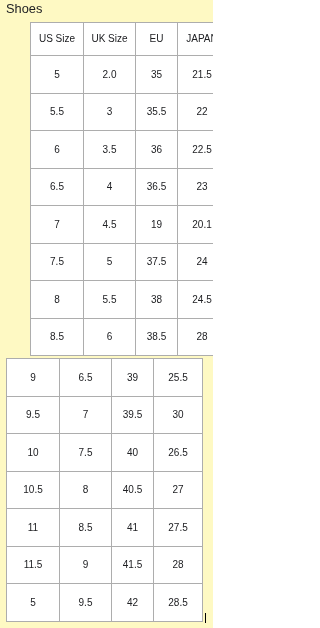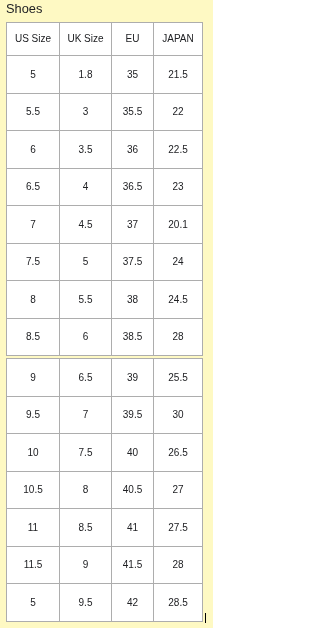--- a/index.html
+++ b/index.html
@@ -16,21 +16,21 @@
     position:absolute;left:6px;top:2px;
     font-size:12.8px;line-height:14px;
     color:#202124;white-space:nowrap;
   }
 
   .size-table{
     position:absolute;left:6px;width:196px;
     border-collapse:collapse;table-layout:fixed;
     background:#ffffff;
   }
-  #table-part-1{top:22px;}
+  #table-part-1{top:22px;margin-left:24px;}
   #table-part-2{top:358px;}
 
   .size-table th,
   .size-table td{
     border:1px solid #adadad;
     text-align:center;
     vertical-align:middle;
     font-size:10px;
     line-height:13px;
     font-weight:normal;
@@ -67,21 +67,21 @@
     </colgroup>
     <tbody>
         <tr class="header-row">
           <th>US Size</th>
           <th>UK Size</th>
           <th>EU</th>
           <th>JAPAN</th>
         </tr>
         <tr class="data-row">
           <td>5</td>
-          <td>1.8</td>
+          <td>2.0</td>
           <td>35</td>
           <td>21.5</td>
         </tr>
         <tr class="data-row">
           <td>5.5</td>
           <td>3</td>
           <td>35.5</td>
           <td>22</td>
         </tr>
         <tr class="data-row">
@@ -92,21 +92,21 @@
         </tr>
         <tr class="data-row">
           <td>6.5</td>
           <td>4</td>
           <td>36.5</td>
           <td>23</td>
         </tr>
         <tr class="data-row">
           <td>7</td>
           <td>4.5</td>
-          <td>37</td>
+          <td>19</td>
           <td>20.1</td>
         </tr>
         <tr class="data-row">
           <td>7.5</td>
           <td>5</td>
           <td>37.5</td>
           <td>24</td>
         </tr>
         <tr class="data-row">
           <td>8</td>

